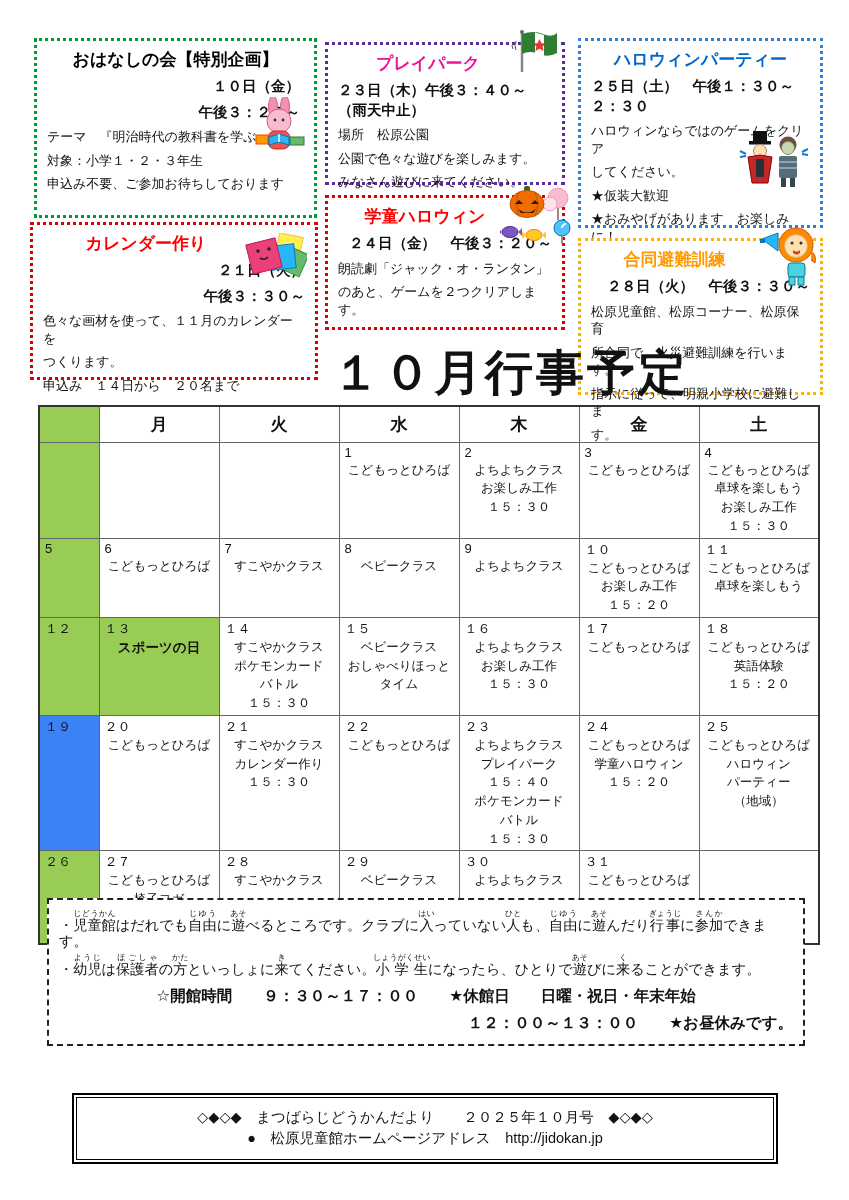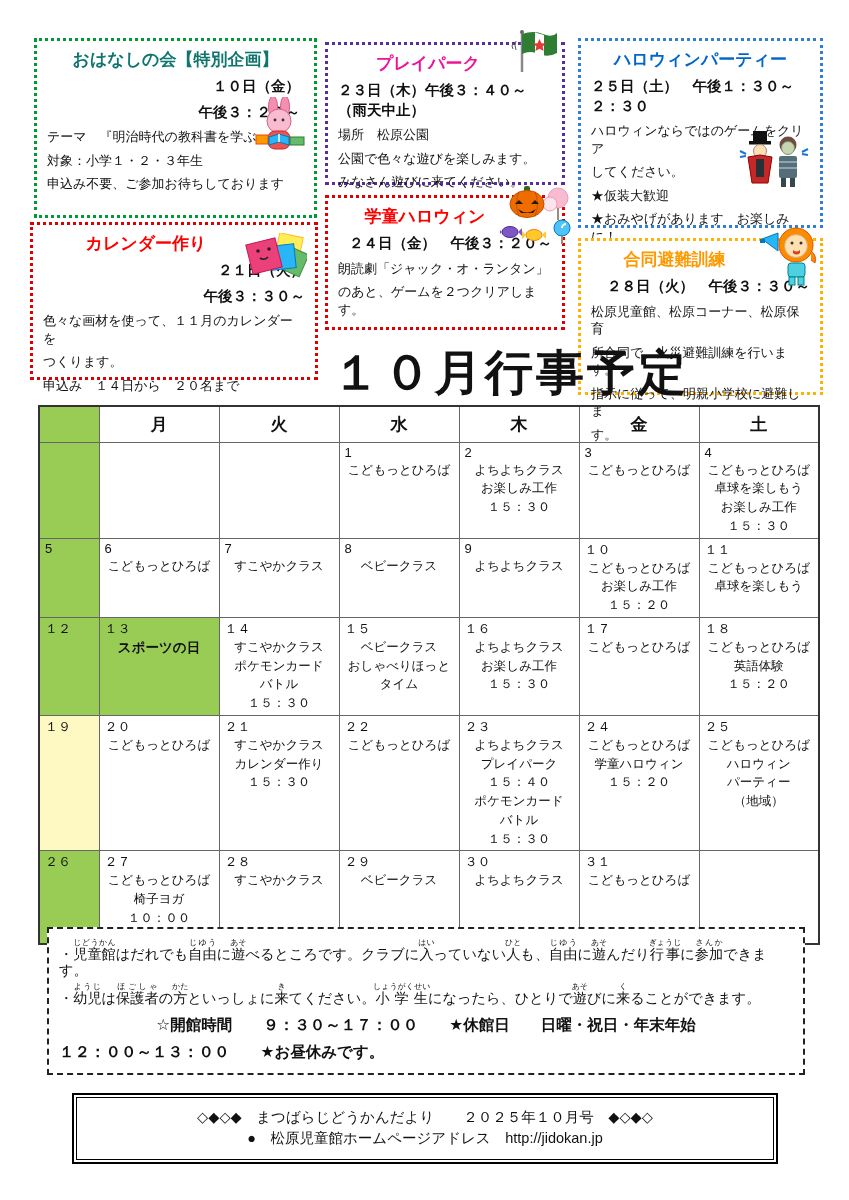--- a/index.html
+++ b/index.html
@@ -19,38 +19,38 @@
   
   .cal { position:absolute; left:38px; top:405px; border-collapse:collapse; table-layout:fixed; border:2px solid #333; }
   .cal th, .cal td { border:1px solid #666; vertical-align:top; }
   .cal th { height:36px; font-size:17px; font-weight:bold; text-align:center; vertical-align:middle; }
   .cal td { padding:2px 3px; }
   .day { font-size:13px; text-align:left; min-height:16px; padding-left:2px; }
   .ev { font-size:12.5px; text-align:center; line-height:1.5; }
   .ev.bold { font-weight:bold; font-size:13.5px; }
 
   
-  .notes { position:absolute; left:47px; top:927px; width:758px; border:2px dashed #222; padding:6px 10px 10px; background:#fff; }
+  .notes { position:absolute; left:47px; top:898px; width:758px; border:2px dashed #222; padding:6px 10px 10px; background:#fff; }
   .note-line { font-size:14.2px; margin:3px 0; line-height:1.15; }
   .note-line rt { font-size:8px; letter-spacing:0; }
   .hours { text-align:center; font-weight:bold; font-size:15.5px; margin-top:9px; }
-  .hours2 { text-align:left; font-weight:bold; font-size:15.5px; margin-top:6px; }
+  .hours2 { text-align:right; font-weight:bold; font-size:15.5px; margin-top:6px; }
 
   
   .footer-outer { position:absolute; left:72px; top:1093px; width:706px; border:2px solid #000; padding:2px; }
   .footer-inner { border:1px solid #000; padding:8px 6px 9px; text-align:center; }
   .footer-line { font-size:14.5px; margin:2px 0; }
 </style>
 </head>
 <body>
 
 <div class="page">
 
   <div class="ebox" style="left: 34px; top: 38px; width: 283px; height: 180px; border-color: rgb(0, 153, 51);">
-    <div class="ebox-title" style="color: #0f766e;">おはなしの会【特別企画】</div>
+    <div class="ebox-title" style="color: #000000;">おはなしの会【特別企画】</div>
     <div style="padding-right:4px;">
         <div class="box-line b c">１０日（金）</div>
         <div class="box-line b c">午後３：２０～</div>
         <div class="box-line">テーマ　『明治時代の教科書を学ぶ』</div>
         <div class="box-line">対象：小学１・２・３年生</div>
         <div class="box-line">申込み不要、ご参加お待ちしております</div>
       </div>
     <svg style="right:6px; top:56px;" width="56" height="58" viewBox="0 0 56 58">
       <ellipse cx="21" cy="10" rx="4.5" ry="11" fill="#f48fb1" stroke="#d1608a"></ellipse>
       <ellipse cx="33" cy="10" rx="4.5" ry="11" fill="#f48fb1" stroke="#d1608a"></ellipse>
@@ -303,21 +303,21 @@
             <div class="ev">こどもっとひろば</div>
           </td>
           <td>
             <div class="day">１８</div>
             <div class="ev">こどもっとひろば</div>
             <div class="ev">英語体験</div>
             <div class="ev">１５：２０</div>
           </td>
         </tr>
         <tr style="height: 128px;">
-          <td style="background: #fef9c3;">
+          <td style="background: #3b82f6;">
             <div class="day">１９</div>
           </td>
           <td>
             <div class="day">２０</div>
             <div class="ev">こどもっとひろば</div>
           </td>
           <td>
             <div class="day">２１</div>
             <div class="ev">すこやかクラス</div>
             <div class="ev">カレンダー作り</div>

